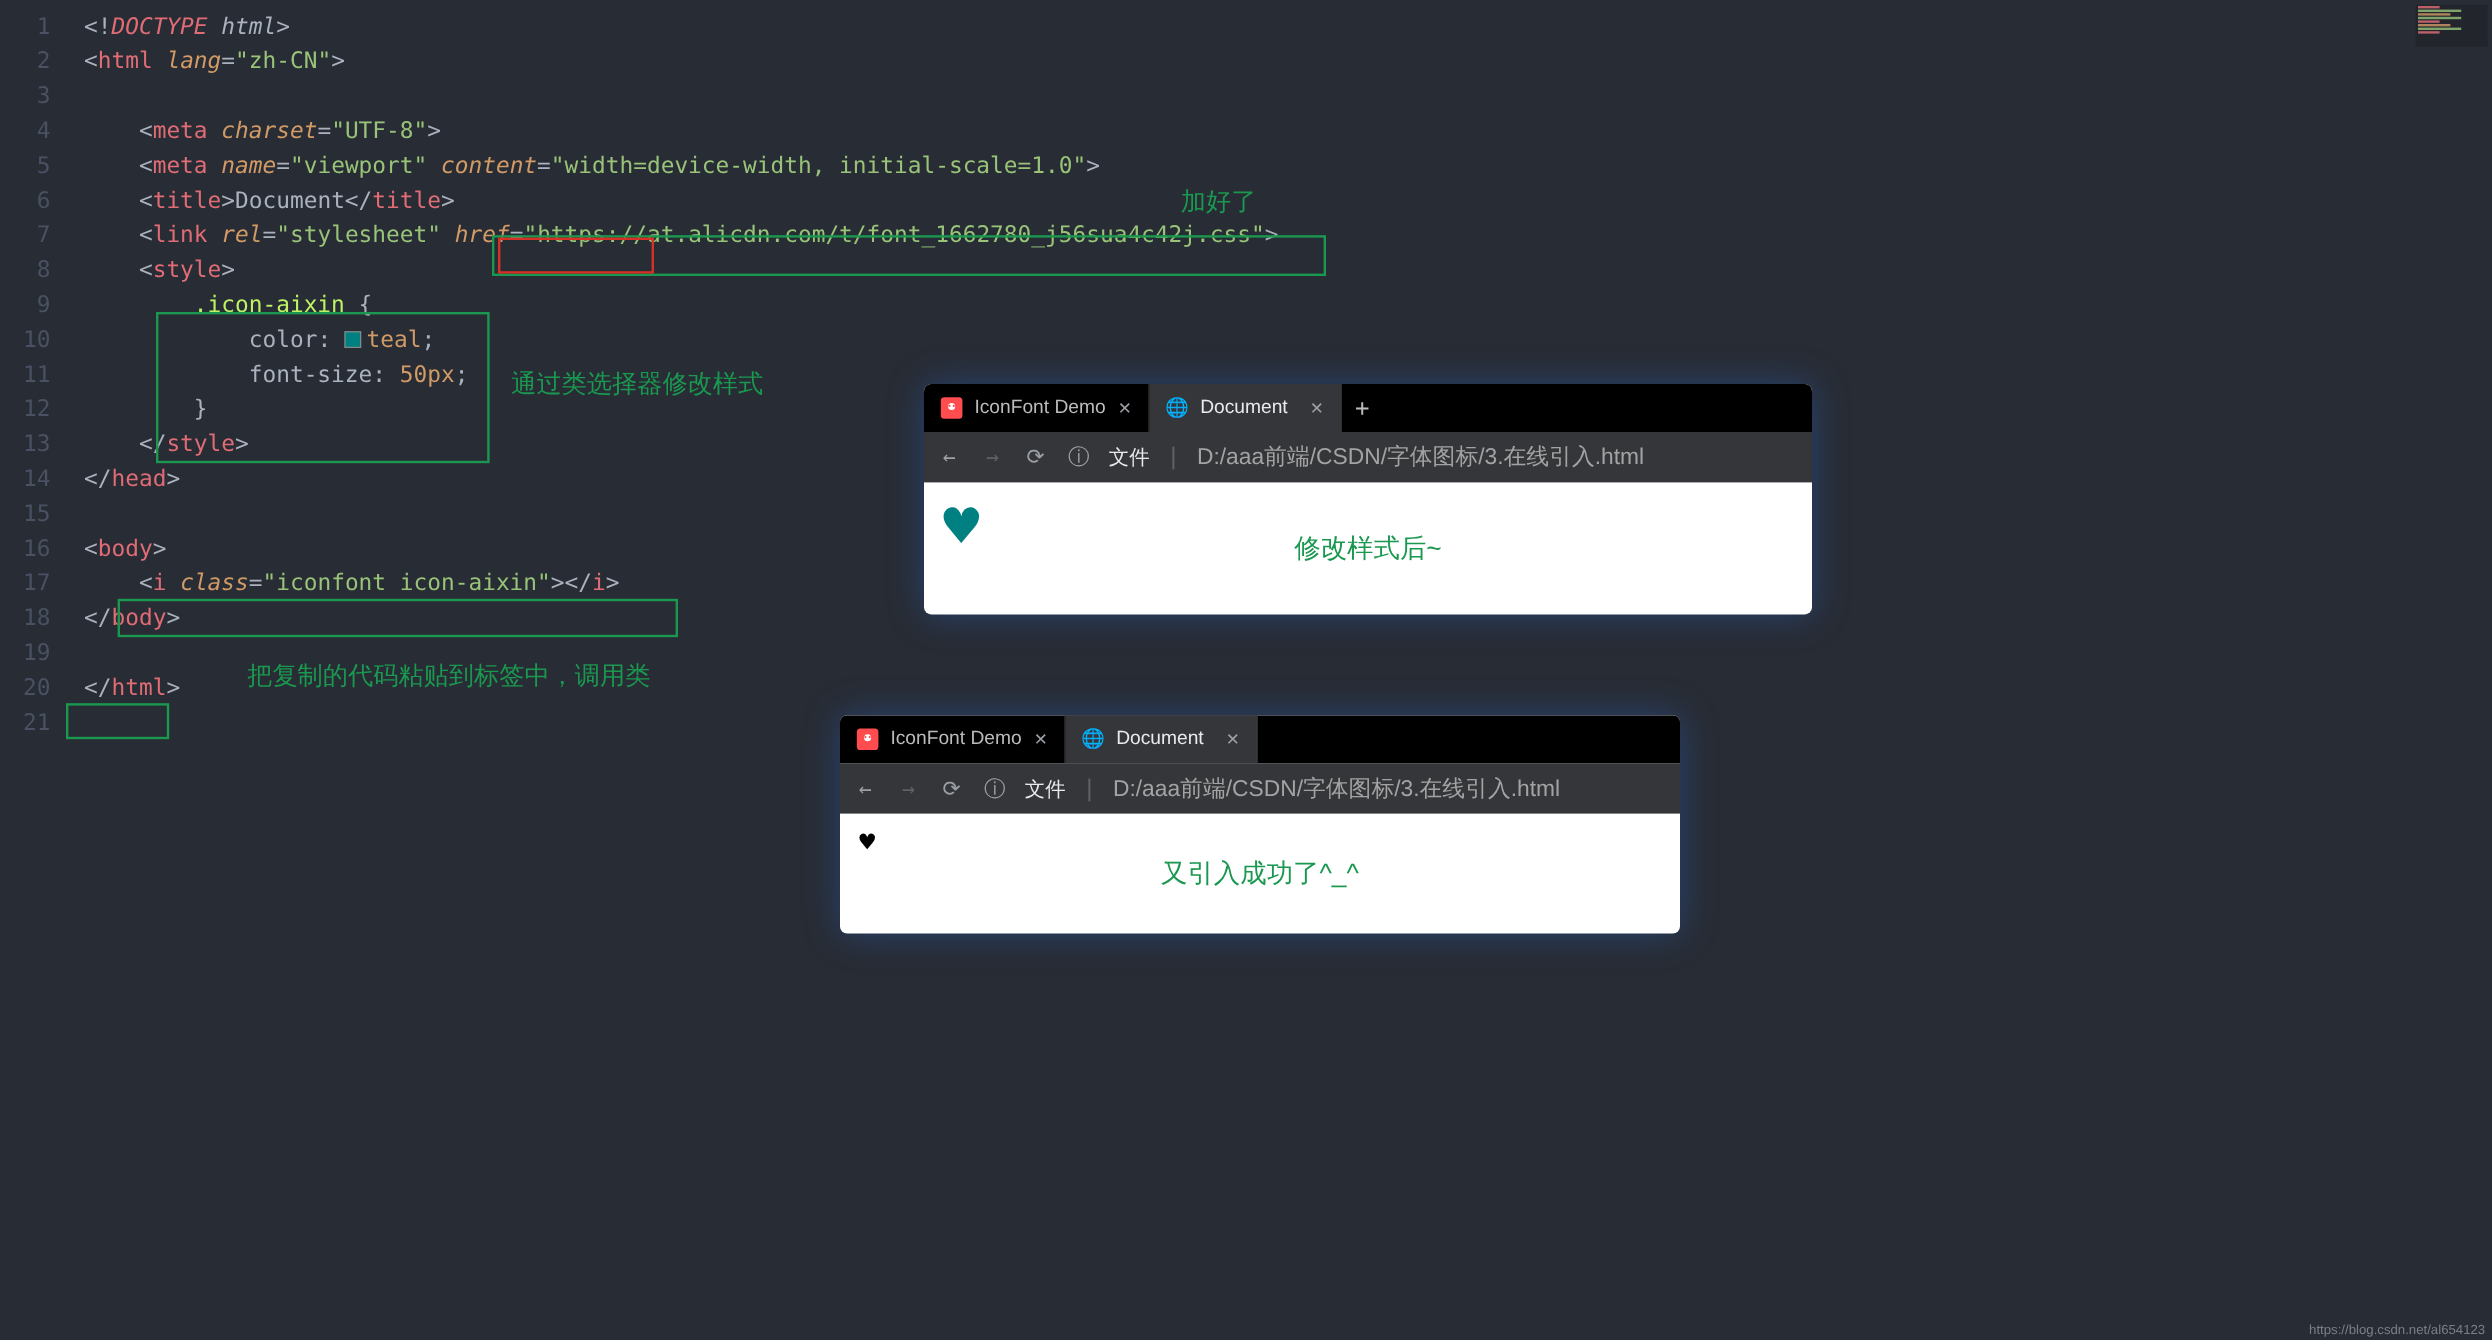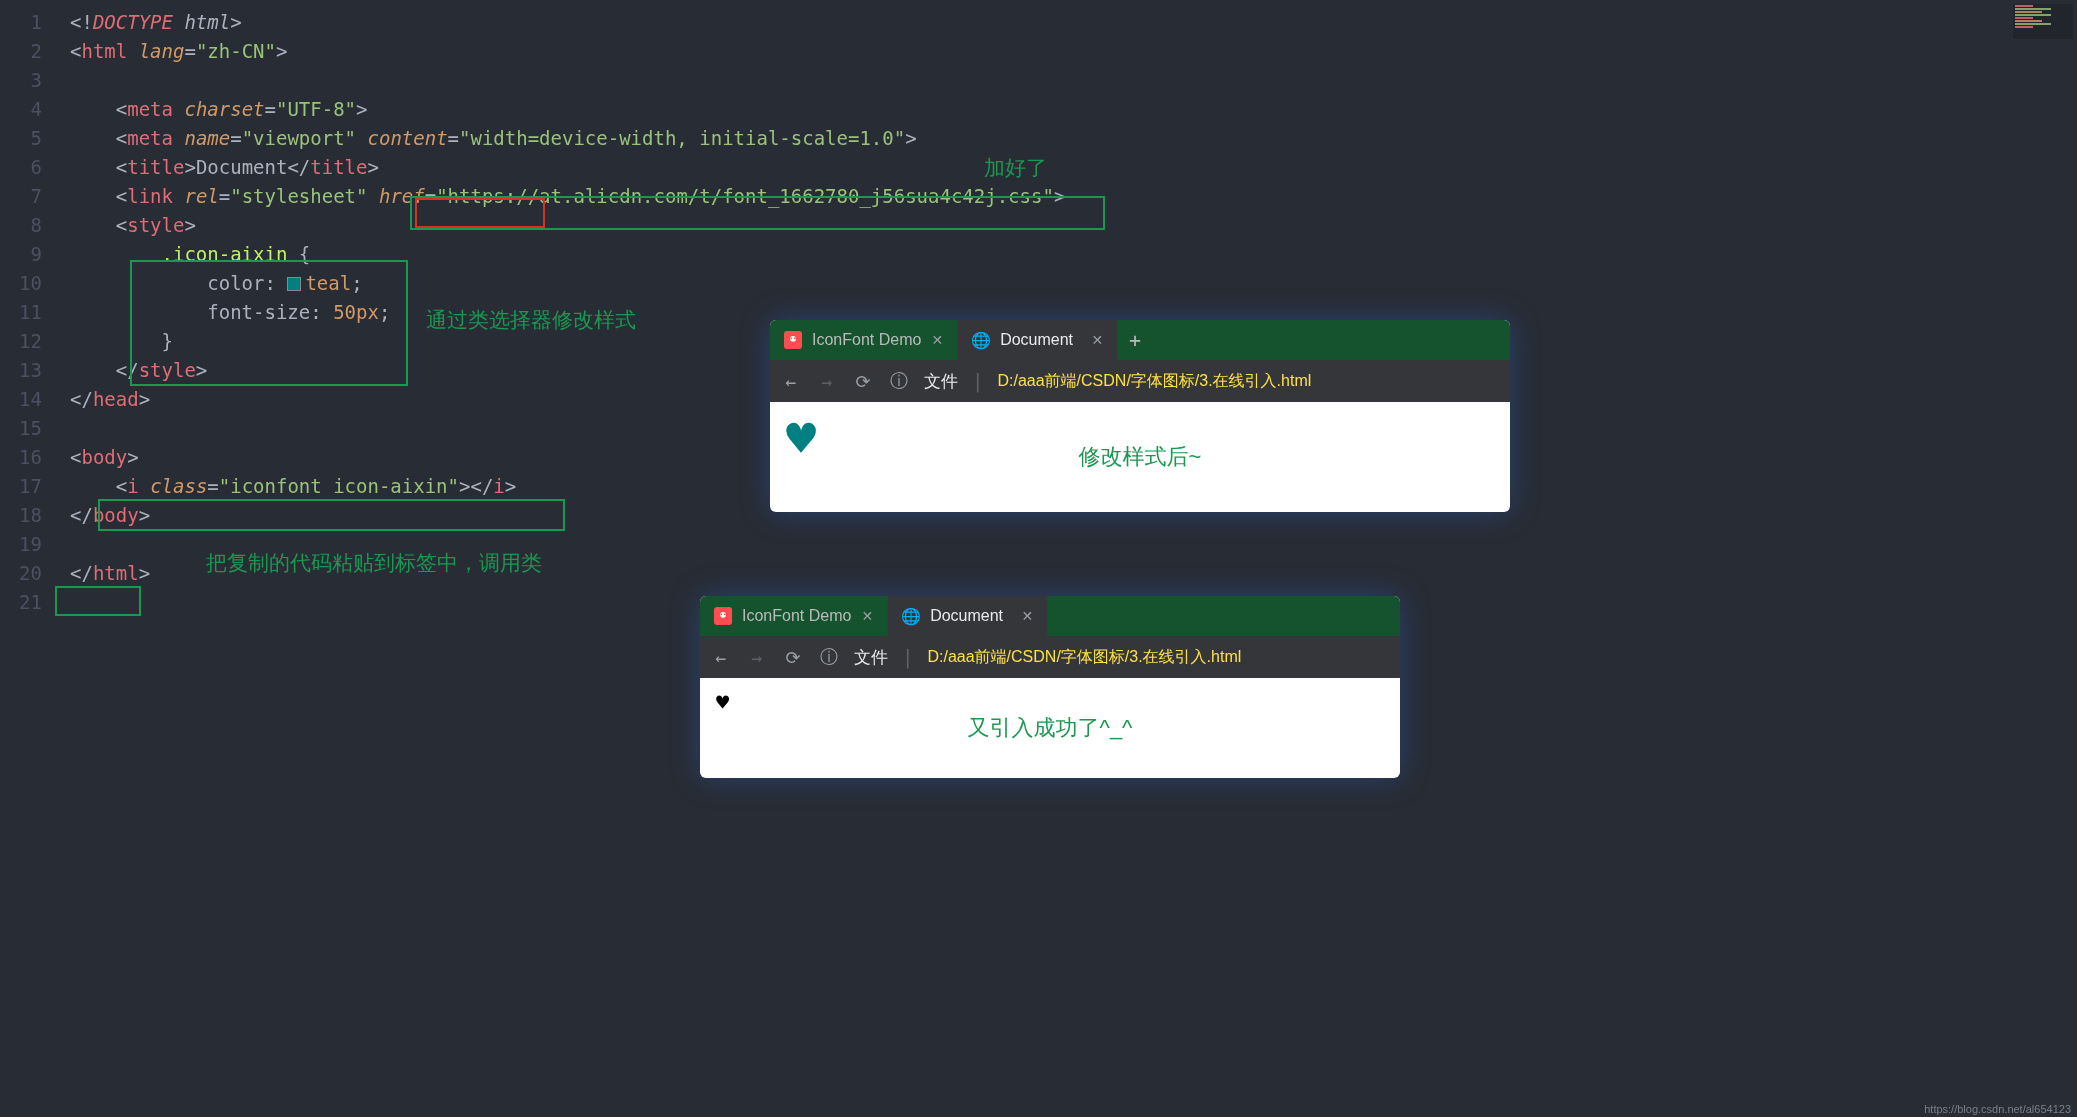--- a/index.html
+++ b/index.html
@@ -78,21 +78,21 @@
 
 
 .browser {
   position: absolute;
   background: #fff;
   box-shadow: 0 0 30px rgba(40,100,200,0.4);
   border-radius: 6px;
   overflow: hidden;
 }
 .tabbar {
-  background: #14532d;
+  background: #000000;
   height: 40px;
   display: flex;
   align-items: stretch;
 }
 .tab {
   display: flex;
   align-items: center;
   padding: 0 14px;
   color: #bbb;
   font-family: Arial, sans-serif;
@@ -115,23 +115,23 @@
   background: #35363a;
   height: 42px;
   display: flex;
   align-items: center;
   padding: 0 10px;
   gap: 14px;
   color: #9aa0a6;
 }
 .addrbar .icon { width: 22px; text-align: center; font-size: 18px; }
 .addrbar .url {
-  color: #fde047;
+  color: #a3a3a3;
   font-family: Arial, sans-serif;
-  font-size: 16px;
+  font-size: 19px;
 }
 .addrbar .urllabel {
   color: #e8eaed;
   font-family: 'Microsoft YaHei', Arial, sans-serif;
   font-size: 17px;
   text-align: center;
 }
 .addrbar .sep { color: #5f6368; }
 .page-body {
   position: relative;

